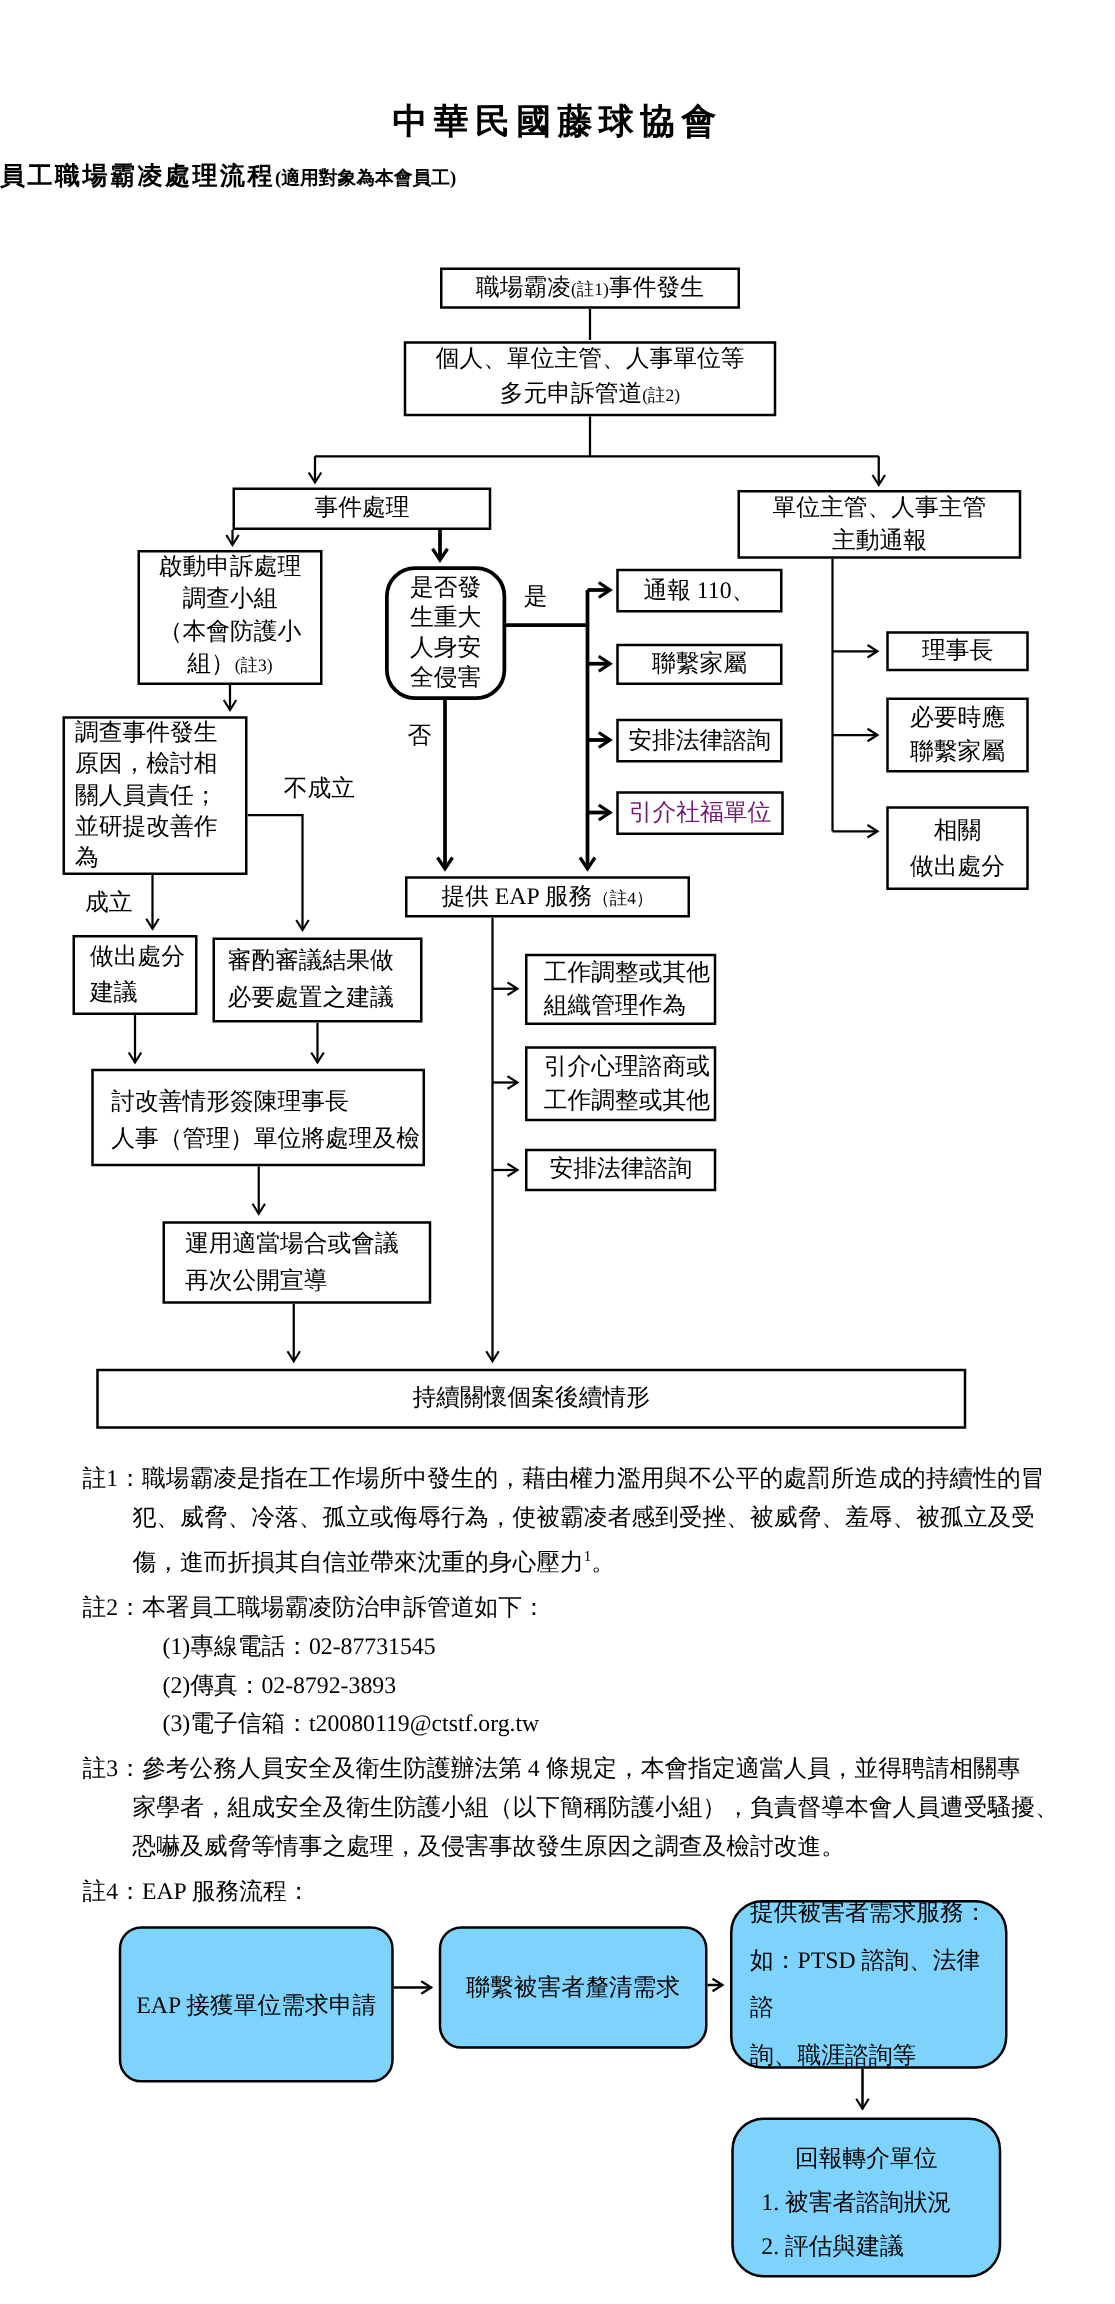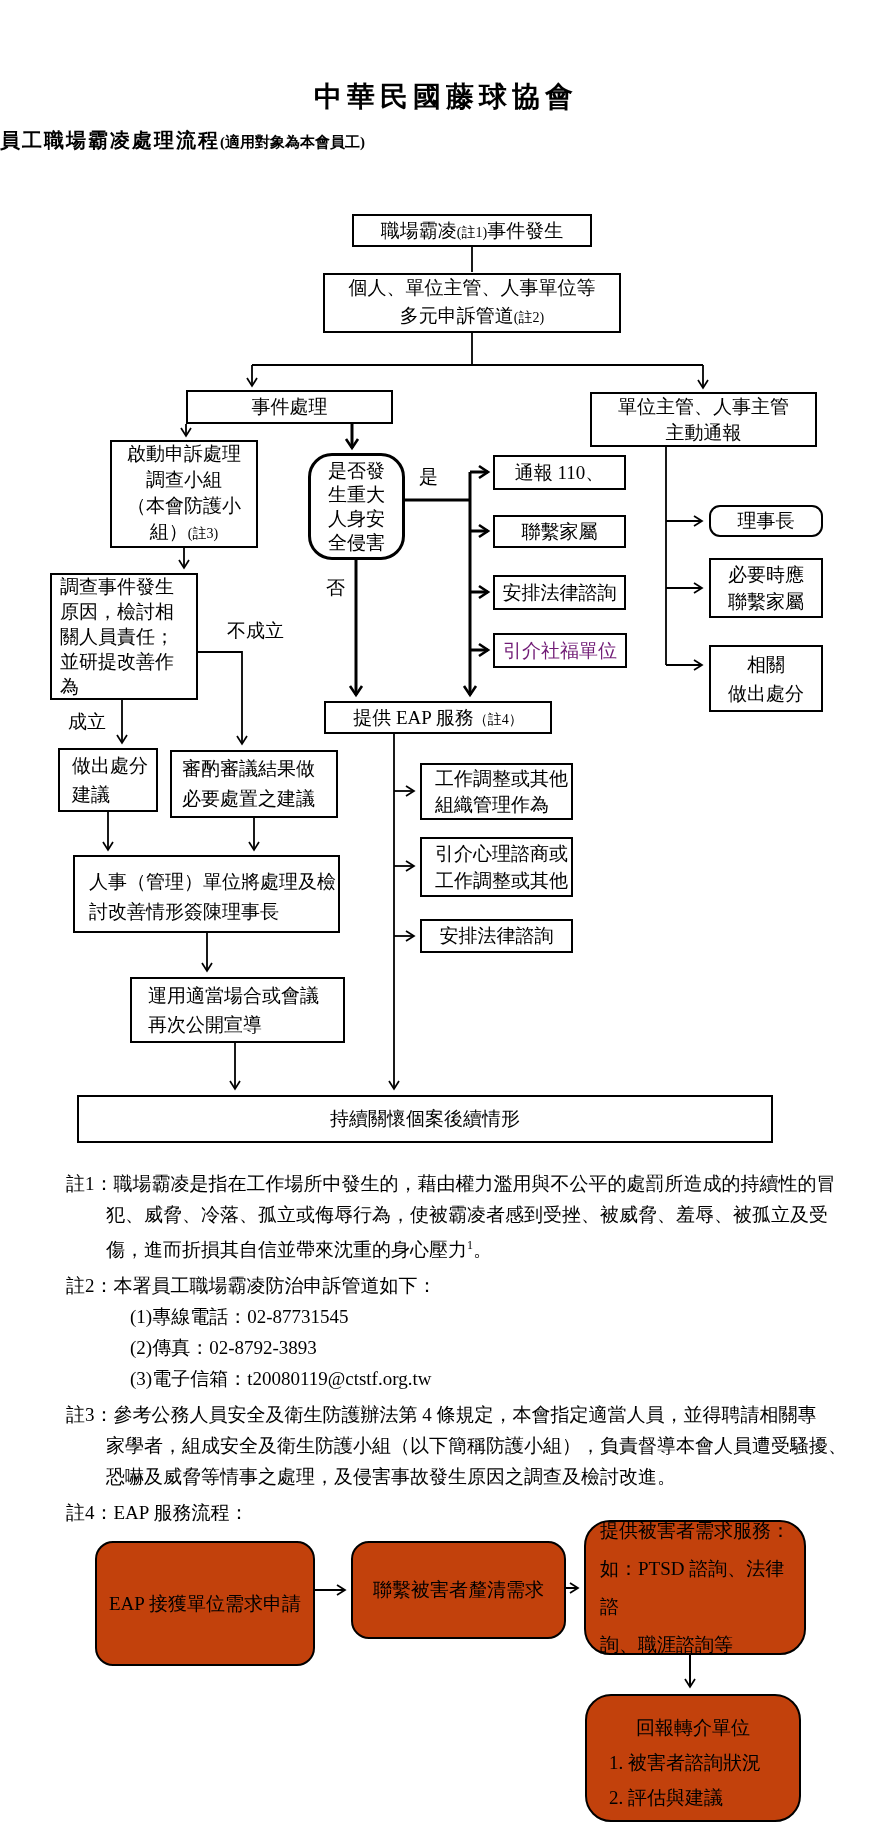--- a/index.html
+++ b/index.html
@@ -35,21 +35,21 @@
   #b-incident{left:352px;top:214px;width:240px;height:33px;}
   #b-channels{left:323px;top:273px;width:298px;height:60px;line-height:28px;}
   #b-case{left:186px;top:390px;width:207px;height:34px;}
   #b-proactive{left:590px;top:392px;width:227px;height:55px;line-height:26px;}
   #b-team{left:110px;top:440px;width:148px;height:108px;line-height:26px;}
   #b-decision{left:308px;top:453px;width:97px;height:107px;border-width:3.5px;border-radius:24px;line-height:24px;}
   #b-110{left:493px;top:455px;width:133px;height:35px;}
   #b-family1{left:493px;top:515px;width:133px;height:33px;}
   #b-legal1{left:493px;top:575px;width:133px;height:35px;}
   #b-welfare{left:493px;top:633px;width:134px;height:35px;color:#701a75;}
-  #b-chair{left:709px;top:505px;width:114px;height:32px;border-radius:11px;}
+  #b-chair{left:709px;top:505px;width:114px;height:32px;}
   #b-family2{left:709px;top:558px;width:114px;height:60px;line-height:27px;}
   #b-related{left:709px;top:645px;width:114px;height:67px;line-height:29px;}
   #b-investigate{left:50px;top:573px;width:148px;height:127px;line-height:25px;padding-left:8px;}
   #b-eap{left:324px;top:701px;width:228px;height:33px;}
   #b-discipline{left:58px;top:748px;width:100px;height:64px;line-height:29px;padding-left:12px;}
   #b-review{left:170px;top:750px;width:168px;height:68px;line-height:30px;padding-left:10px;}
   #b-hr{left:73px;top:855px;width:267px;height:78px;line-height:30px;padding-left:14px;justify-content:flex-start;padding-top:10px;}
   #b-work{left:420px;top:763px;width:153px;height:57px;line-height:26px;padding-left:13px;}
   #b-mind{left:420px;top:837px;width:153px;height:60px;line-height:27px;padding-left:13px;}
   #b-legal2{left:420px;top:919px;width:153px;height:34px;}
@@ -63,21 +63,21 @@
 
   
   .notes{position:absolute;left:66px;top:1168px;width:786px;z-index:2;font-size:19px;line-height:31px;}
   .note{margin-bottom:5px;}
   .note .hang{padding-left:40px;}
   .note .item{padding-left:64px;}
   sup{font-size:12px;}
 
   
   .rb{
-    position:absolute;z-index:2;border:2px solid #000;background:#c2410c;box-sizing:border-box;
+    position:absolute;z-index:2;border:2px solid #000;background:#7dd3fc;box-sizing:border-box;
     display:flex;flex-direction:column;justify-content:center;font-size:19px;text-align:center;
   }
   #e-request{left:95px;top:1541px;width:220px;height:125px;border-radius:18px;}
   #e-contact{left:351px;top:1541px;width:215px;height:98px;border-radius:18px;}
   #e-provide{left:584px;top:1520px;width:222px;height:135px;border-radius:26px;text-align:left;
              padding:6px 6px 6px 14px;line-height:38px;justify-content:center;}
   #e-report{left:585px;top:1694px;width:216px;height:128px;border-radius:26px;justify-content:flex-start;padding-top:14px;line-height:35px;}
   #e-report .items{text-align:left;padding-left:22px;}
 </style>
 </head>
@@ -206,22 +206,22 @@
     <div>做出處分</div>
     <div>建議</div>
   </div>
 
   <div class="fb left" id="b-review">
     <div>審酌審議結果做</div>
     <div>必要處置之建議</div>
   </div>
 
   <div class="fb left" id="b-hr">
+    <div>討改善情形簽陳理事長</div>
     <div>人事（管理）單位將處理及檢</div>
-    <div>討改善情形簽陳理事長</div>
   </div>
 
   <div class="fb left" id="b-work">
     <div>工作調整或其他</div>
     <div>組織管理作為</div>
   </div>
   <div class="fb left" id="b-mind">
     <div>引介心理諮商或</div>
     <div>工作調整或其他</div>
   </div>

